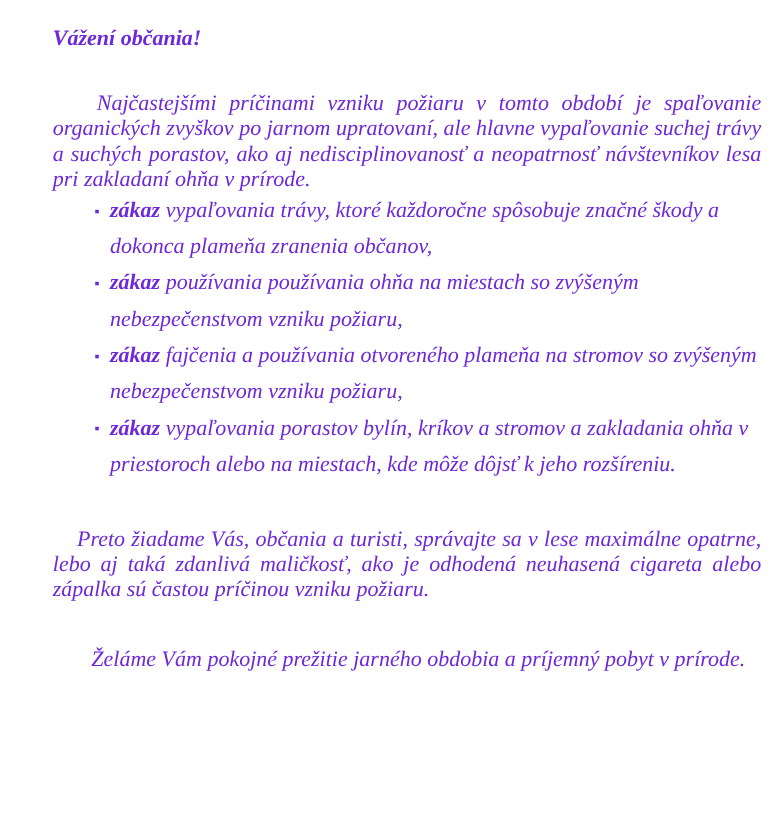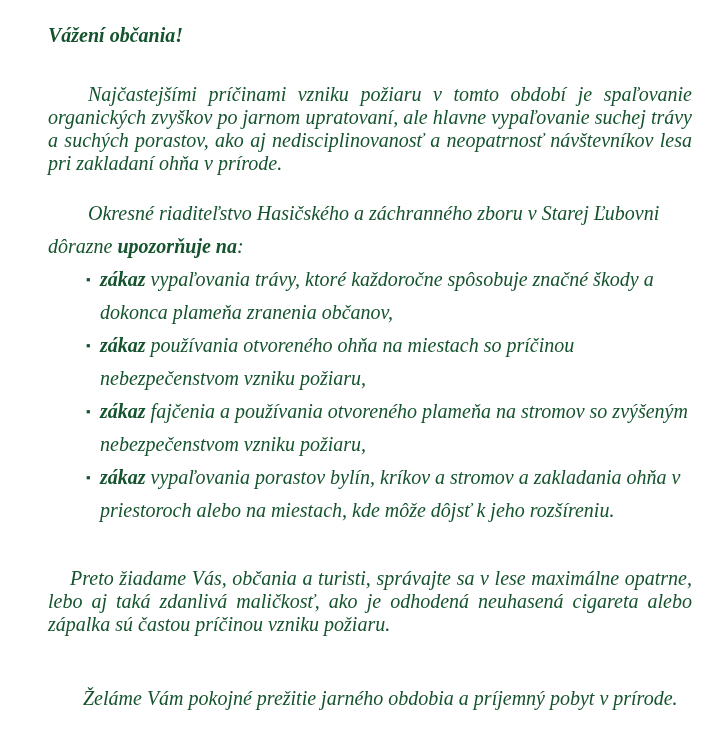--- a/index.html
+++ b/index.html
@@ -11,21 +11,21 @@
     position: relative;
     width: 708px;
     height: 744px;
     box-sizing: border-box;
     background: #ffffff;
     padding: 24px 16px 0 48px;
     overflow: hidden;
     font-family: "Liberation Serif", serif;
     font-style: italic;
     font-size: 20px;
-    color: #14532d;
+    color: #6d28d9;
     -webkit-font-smoothing: antialiased;
   }
   .heading {
     margin: 0;
     font-size: 20px;
     font-weight: 700;
     line-height: 23px;
   }
   .para {
     margin: 0;
@@ -68,41 +68,40 @@
     font-weight: 700;
     text-align: right;
   }
   .para-request {
     margin-top: 40px;
     line-height: 23px;
     text-align: justify;
     text-indent: 22px;
   }
   .para-closing {
-    margin-top: 51px;
+    margin-top: 40px;
     line-height: 23px;
     text-indent: 35px;
   }
 </style>
 </head>
 <body>
 
 <div class="page">
 
   <h1 class="heading">Vážení občania!</h1>
 
   <p class="para para-intro">Najčastejšími  príčinami vzniku požiaru v tomto období je spaľovanie organických zvyškov po jarnom upratovaní, ale hlavne vypaľovanie suchej trávy a suchých porastov, ako aj nedisciplinovanosť a neopatrnosť návštevníkov lesa pri zakladaní ohňa v prírode.</p>
 
-  <p class="para para-notice"><span>Okresné riaditeľstvo Hasičského a záchranného zboru v Starej Ľubovni dôrazne </span><strong>upozorňuje na</strong><span>:</span></p>
 
   <ul class="bullet-list">
 
     <li class="bullet-item"><span class="bullet-marker">▪</span><span class="bullet-bold">zákaz</span><span>  vypaľovania trávy, ktoré každoročne spôsobuje značné škody a dokonca plameňa zranenia občanov,</span></li>
 
-    <li class="bullet-item"><span class="bullet-marker">▪</span><span class="bullet-bold">zákaz</span><span> používania otvoreného ohňa na miestach so príčinou nebezpečenstvom vzniku požiaru,</span></li>
+    <li class="bullet-item"><span class="bullet-marker">▪</span><span class="bullet-bold">zákaz</span><span> používania používania ohňa na miestach so zvýšeným nebezpečenstvom vzniku požiaru,</span></li>
 
     <li class="bullet-item"><span class="bullet-marker">▪</span><span class="bullet-bold">zákaz</span><span> fajčenia a používania otvoreného plameňa na stromov so zvýšeným nebezpečenstvom vzniku požiaru,</span></li>
 
     <li class="bullet-item"><span class="bullet-marker">▪</span><span class="bullet-bold">zákaz</span><span> vypaľovania porastov bylín, kríkov a stromov a zakladania ohňa v priestoroch alebo na miestach, kde môže dôjsť k jeho rozšíreniu.</span></li>
 
   </ul>
 
   <p class="para para-request">Preto žiadame Vás, občania a turisti, správajte sa v lese maximálne opatrne, lebo aj taká zdanlivá maličkosť, ako je odhodená neuhasená cigareta alebo zápalka sú častou príčinou vzniku požiaru.</p>
 
   <p class="para para-closing">Želáme Vám pokojné prežitie jarného obdobia a príjemný pobyt v prírode.</p>

